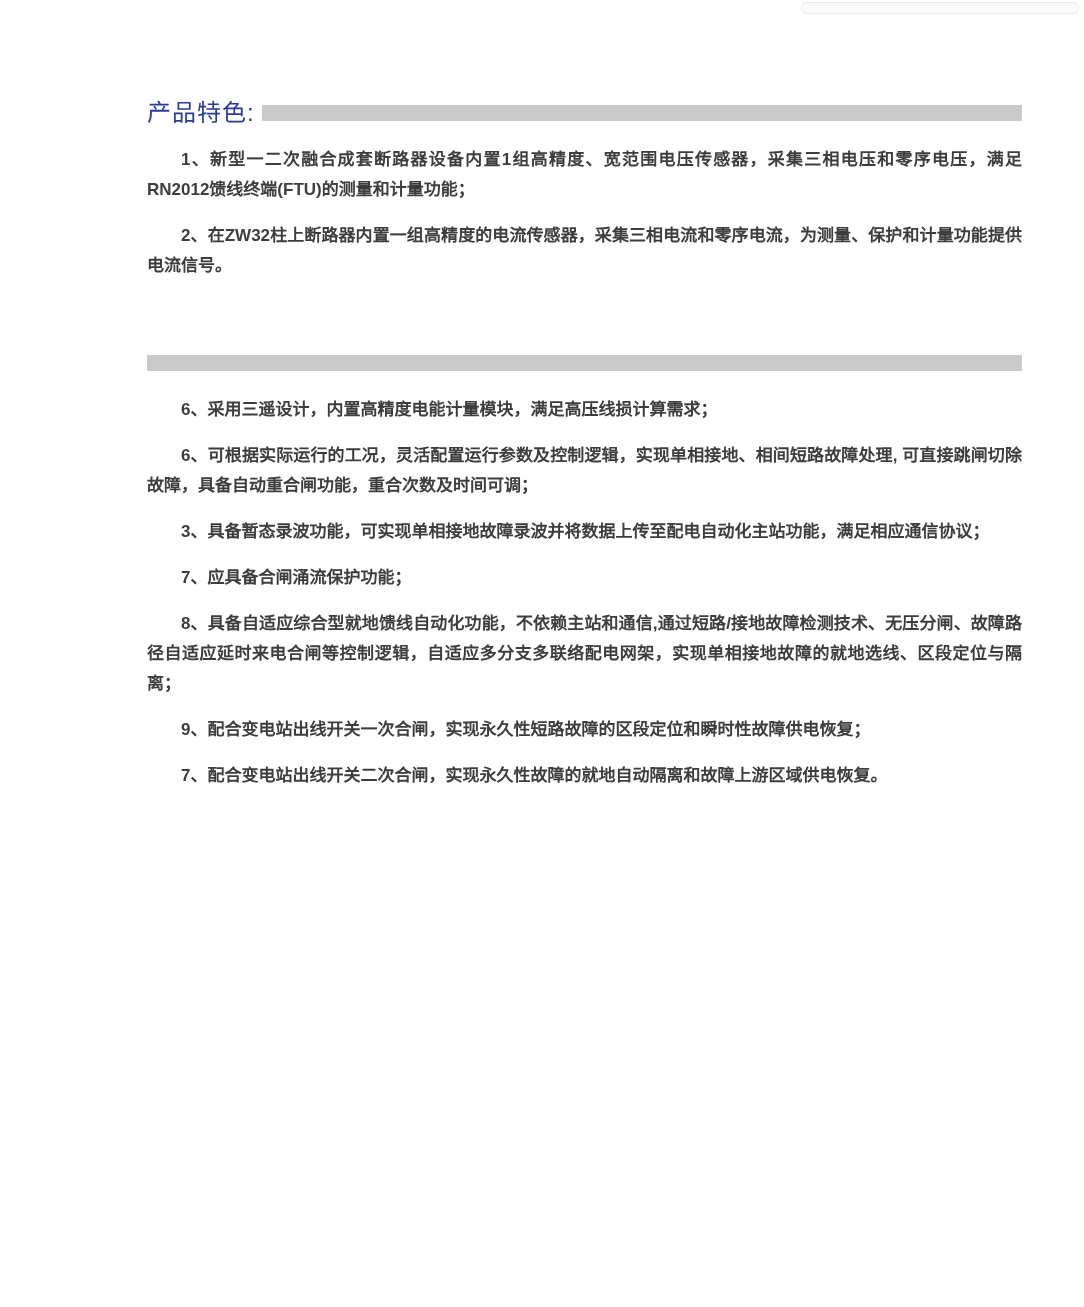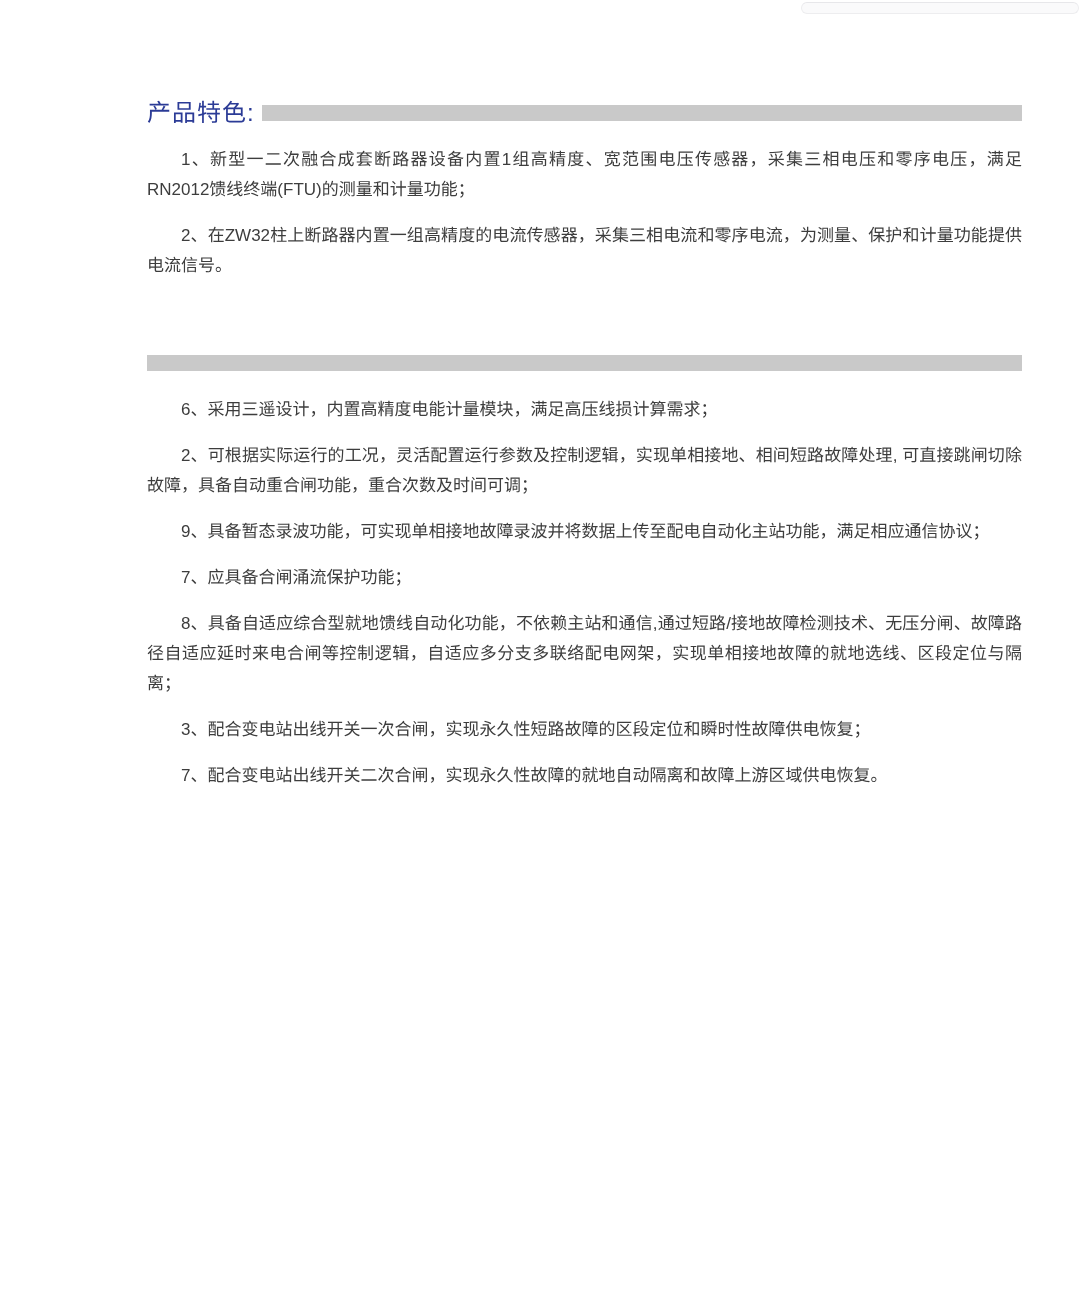--- a/index.html
+++ b/index.html
@@ -52,20 +52,21 @@
     height: 16px;
     background: #c9c9c9;
   }
   .para {
     font-size: 17px;
     line-height: 30px;
     color: #3d3d3d;
     text-indent: 2em;
     margin: 16px 0;
     text-align: justify;
+    font-weight: bold;
   }
 </style>
 </head>
 <body>
 
 <div class="top-right-bar"></div>
 
 <div class="content">
 
   <div class="section">
@@ -75,21 +76,21 @@
     </div>
     <p class="para">1、新型一二次融合成套断路器设备内置1组高精度、宽范围电压传感器，采集三相电压和零序电压，满足RN2012馈线终端(FTU)的测量和计量功能；</p>
     <p class="para">2、在ZW32柱上断路器内置一组高精度的电流传感器，采集三相电流和零序电流，为测量、保护和计量功能提供电流信号。</p>
   </div>
 
   <div class="section">
     <div class="section-heading">
       <span class="heading-bar"></span>
     </div>
     <p class="para">6、采用三遥设计，内置高精度电能计量模块，满足高压线损计算需求；</p>
-    <p class="para">2、可根据实际运行的工况，灵活配置运行参数及控制逻辑，实现单相接地、相间短路故障处理, 可直接跳闸切除故障，具备自动重合闸功能，重合次数及时间可调；</p>
-    <p class="para">9、具备暂态录波功能，可实现单相接地故障录波并将数据上传至配电自动化主站功能，满足相应通信协议；</p>
+    <p class="para">6、可根据实际运行的工况，灵活配置运行参数及控制逻辑，实现单相接地、相间短路故障处理, 可直接跳闸切除故障，具备自动重合闸功能，重合次数及时间可调；</p>
+    <p class="para">3、具备暂态录波功能，可实现单相接地故障录波并将数据上传至配电自动化主站功能，满足相应通信协议；</p>
     <p class="para">7、应具备合闸涌流保护功能；</p>
     <p class="para">8、具备自适应综合型就地馈线自动化功能，不依赖主站和通信,通过短路/接地故障检测技术、无压分闸、故障路径自适应延时来电合闸等控制逻辑，自适应多分支多联络配电网架，实现单相接地故障的就地选线、区段定位与隔离；</p>
-    <p class="para">3、配合变电站出线开关一次合闸，实现永久性短路故障的区段定位和瞬时性故障供电恢复；</p>
+    <p class="para">9、配合变电站出线开关一次合闸，实现永久性短路故障的区段定位和瞬时性故障供电恢复；</p>
     <p class="para">7、配合变电站出线开关二次合闸，实现永久性故障的就地自动隔离和故障上游区域供电恢复。</p>
   </div>
 
 </div>
 
 </body></html>

